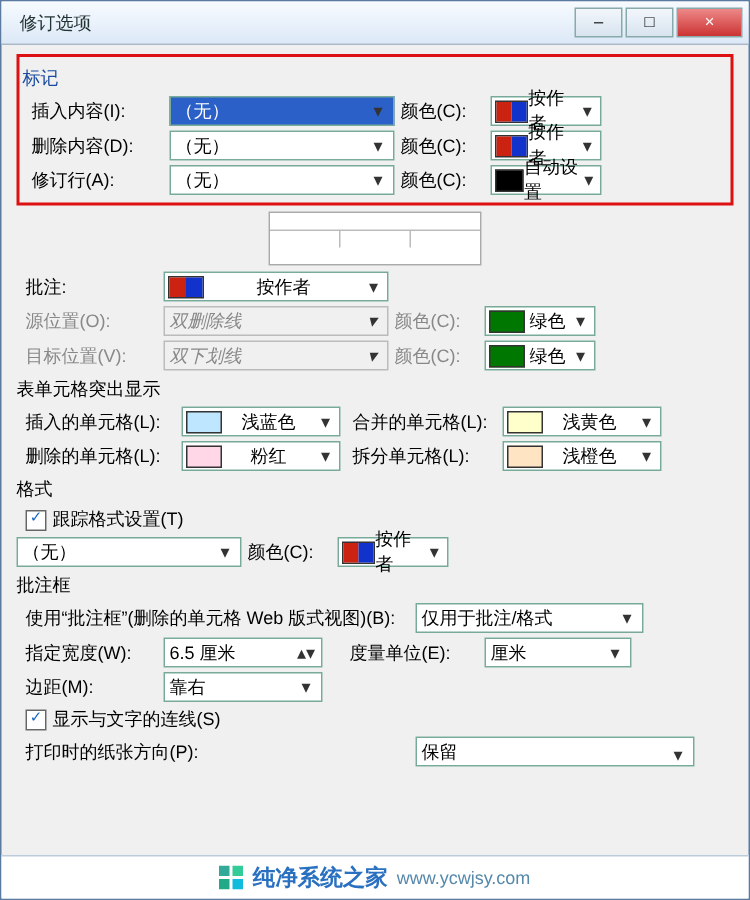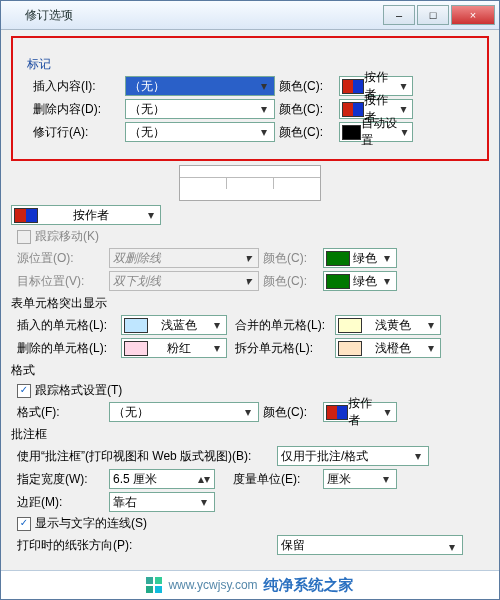--- a/index.html
+++ b/index.html
@@ -16,42 +16,42 @@
   border: 1px solid #5a7aa0;
   box-sizing: border-box;
   position: relative;
 }
 .titlebar {
   height: 28px;
   background: linear-gradient(#f7fbff, #dce8f7);
   border-bottom: 1px solid #a8b8c8;
   display: flex;
   align-items: center;
-  padding: 0 4px 0 24px;
+  padding: 0 4px 0 12px;
 }
 .titlebar .title { flex: 1; color: #233; }
 .winbtns { display: flex; gap: 0; }
 .winbtn {
   width: 30px; height: 18px;
   background: linear-gradient(#f2f6fb,#d8e4f0);
   border: 1px solid #8aa;
   margin-left: 2px;
   display:flex;align-items:center;justify-content:center;
   font-size:11px;
 }
 .winbtn.close { background: linear-gradient(#e88,#c33); color:#fff; width:42px;}
 .body {
   padding: 6px 10px 0 10px;
   height: calc(100% - 60px);
   overflow: hidden;
 }
 .section-label { color:#1a4aa0; margin: 4px 0 2px 0;}
 .redbox {
   border: 2px solid #d11;
-  padding: 14px;
+  padding: 2px;
   margin-bottom: 4px;
 }
 .row {
   display:flex;
   align-items:center;
   margin: 3px 0;
 }
 .lbl { width: 92px; margin-left:6px; }
 .lbl2 { width: 60px; margin-left: 4px; }
 .combo, .combo-color {
@@ -170,34 +170,32 @@
           <div class="mid">
             <div></div>
             <div></div>
             <div style="border:0"></div>
           </div>
           <div class="ln" style="border:0"></div>
         </div>
     </div>
 
     <div class="row">
+      <span class="lbl">批注:</span>
       <div class="combo-color" style="width:150px">
         <span class="swatch half">
             <span style="background:#c21"></span>
             <span style="background:#13c"></span>
           </span>
         <span>按作者</span>
           <span class="arrow">▾</span>
       </div>
     </div>
 
     <div class="row">
-      <span style="margin-left:6px"><span class="chk disabled"></span><span style="color:#888">跟踪移动(K)</span></span>
-    </div>
-    <div class="row">
       <span class="lbl" style="color:#888">源位置(O):</span>
       <div class="combo disabled">
           <span>双删除线</span>
           <span class="arrow">▾</span>
         </div>
       <span class="lbl2" style="color:#888">颜色(C):</span>
       <div class="combo-color">
           <span class="swatch" style="background:#070"></span>
           <span>绿色</span>
           <span class="arrow">▾</span>
@@ -245,52 +243,51 @@
           <span>浅橙色</span>
           <span class="arrow">▾</span>
         </div>
     </div>
 
     <div class="section-label" style="color:#000">格式</div>
     <div class="row">
       <span style="margin-left:6px"><span class="chk on"></span><span>跟踪格式设置(T)</span></span>
     </div>
     <div class="row">
-      <span class="lbl">格式(F):</span>
       <div class="combo">
           <span>（无）</span>
           <span class="arrow">▾</span>
         </div>
       <span class="lbl2">颜色(C):</span>
       <div class="combo-color">
           <span class="swatch half">
             <span style="background:#c21"></span>
             <span style="background:#13c"></span>
           </span>
           <span>按作者</span>
           <span class="arrow">▾</span>
         </div>
     </div>
 
     <div class="section-label" style="color:#000">批注框</div>
     <div class="row">
-      <span style="margin-left:6px;width:260px">使用“批注框”(打印视图和 Web 版式视图)(B):</span>
+      <span style="margin-left:6px;width:260px">使用“批注框”(删除的单元格 Web 版式视图)(B):</span>
       <div class="combo" style="width:152px">
           <span>仅用于批注/格式</span>
           <span class="arrow">▾</span>
         </div>
     </div>
     <div class="row">
       <span class="lbl">指定宽度(W):</span>
       <div class="combo small-combo">
           <span>6.5 厘米</span>
           <span class="arrow">▴▾</span>
         </div>
       <span class="lbl" style="width:90px;margin-left:18px">度量单位(E):</span>
-      <div class="combo" style="width:74px">
+      <div class="combo" style="width:98px">
           <span>厘米</span>
           <span class="arrow">▾</span>
         </div>
     </div>
     <div class="row">
       <span class="lbl">边距(M):</span>
       <div class="combo small-combo">
           <span>靠右</span>
           <span class="arrow">▾</span>
         </div>
@@ -310,16 +307,16 @@
 
   <div class="watermark">
     <span class="logo">
       <svg viewBox="0 0 16 16">
           <rect x="0" y="0" width="7" height="7" fill="#3a9"></rect>
           <rect x="9" y="0" width="7" height="7" fill="#3c9"></rect>
           <rect x="0" y="9" width="7" height="7" fill="#2a8"></rect>
           <rect x="9" y="9" width="7" height="7" fill="#1bd"></rect>
         </svg>
     </span>
+    <span>纯净系统之家</span>
     <span style="color:#58a;font-weight:normal;font-size:12px">www.ycwjsy.com</span>
-    <span>纯净系统之家</span>
   </div>
 </div>
 
 </body></html>

